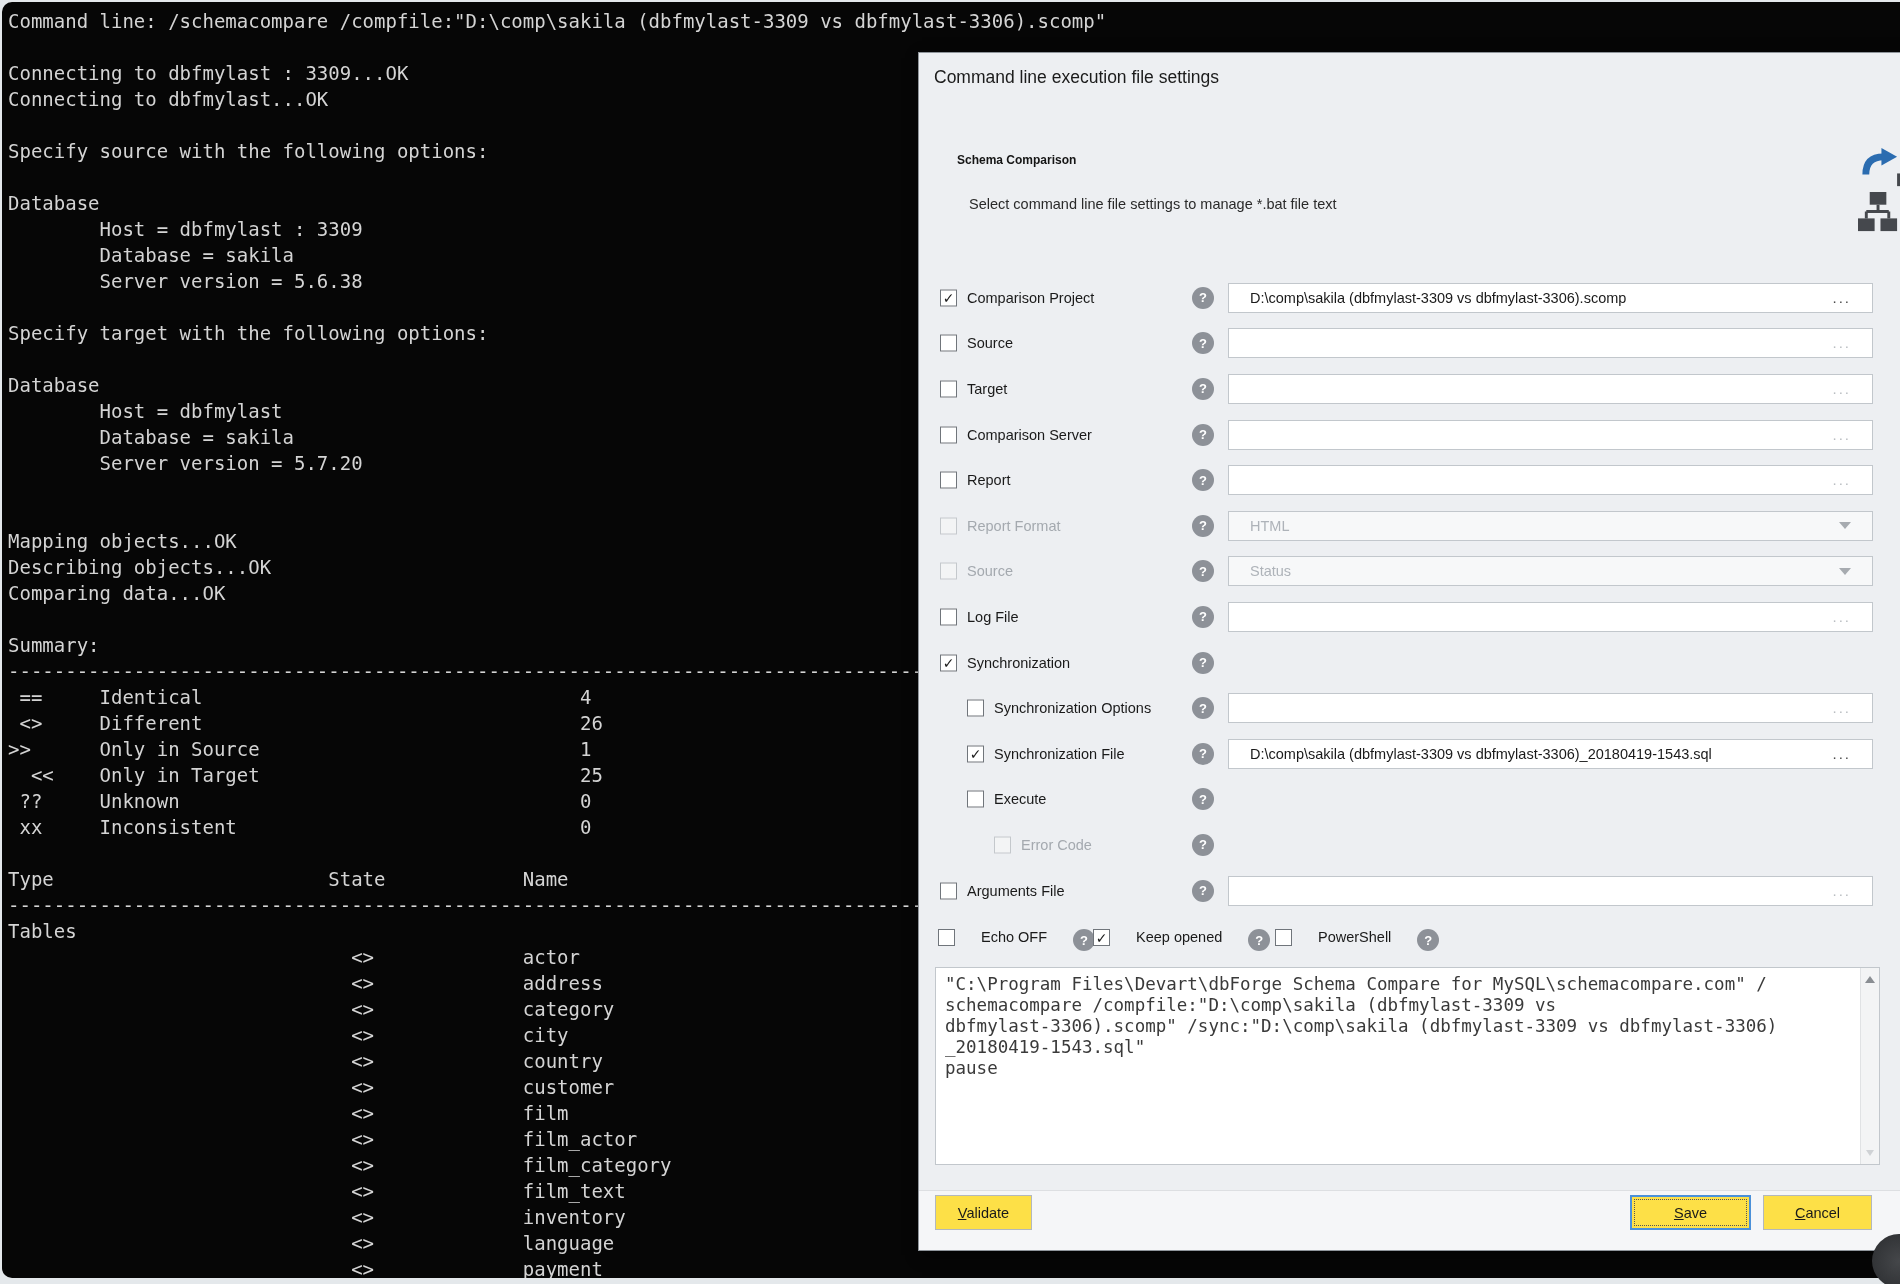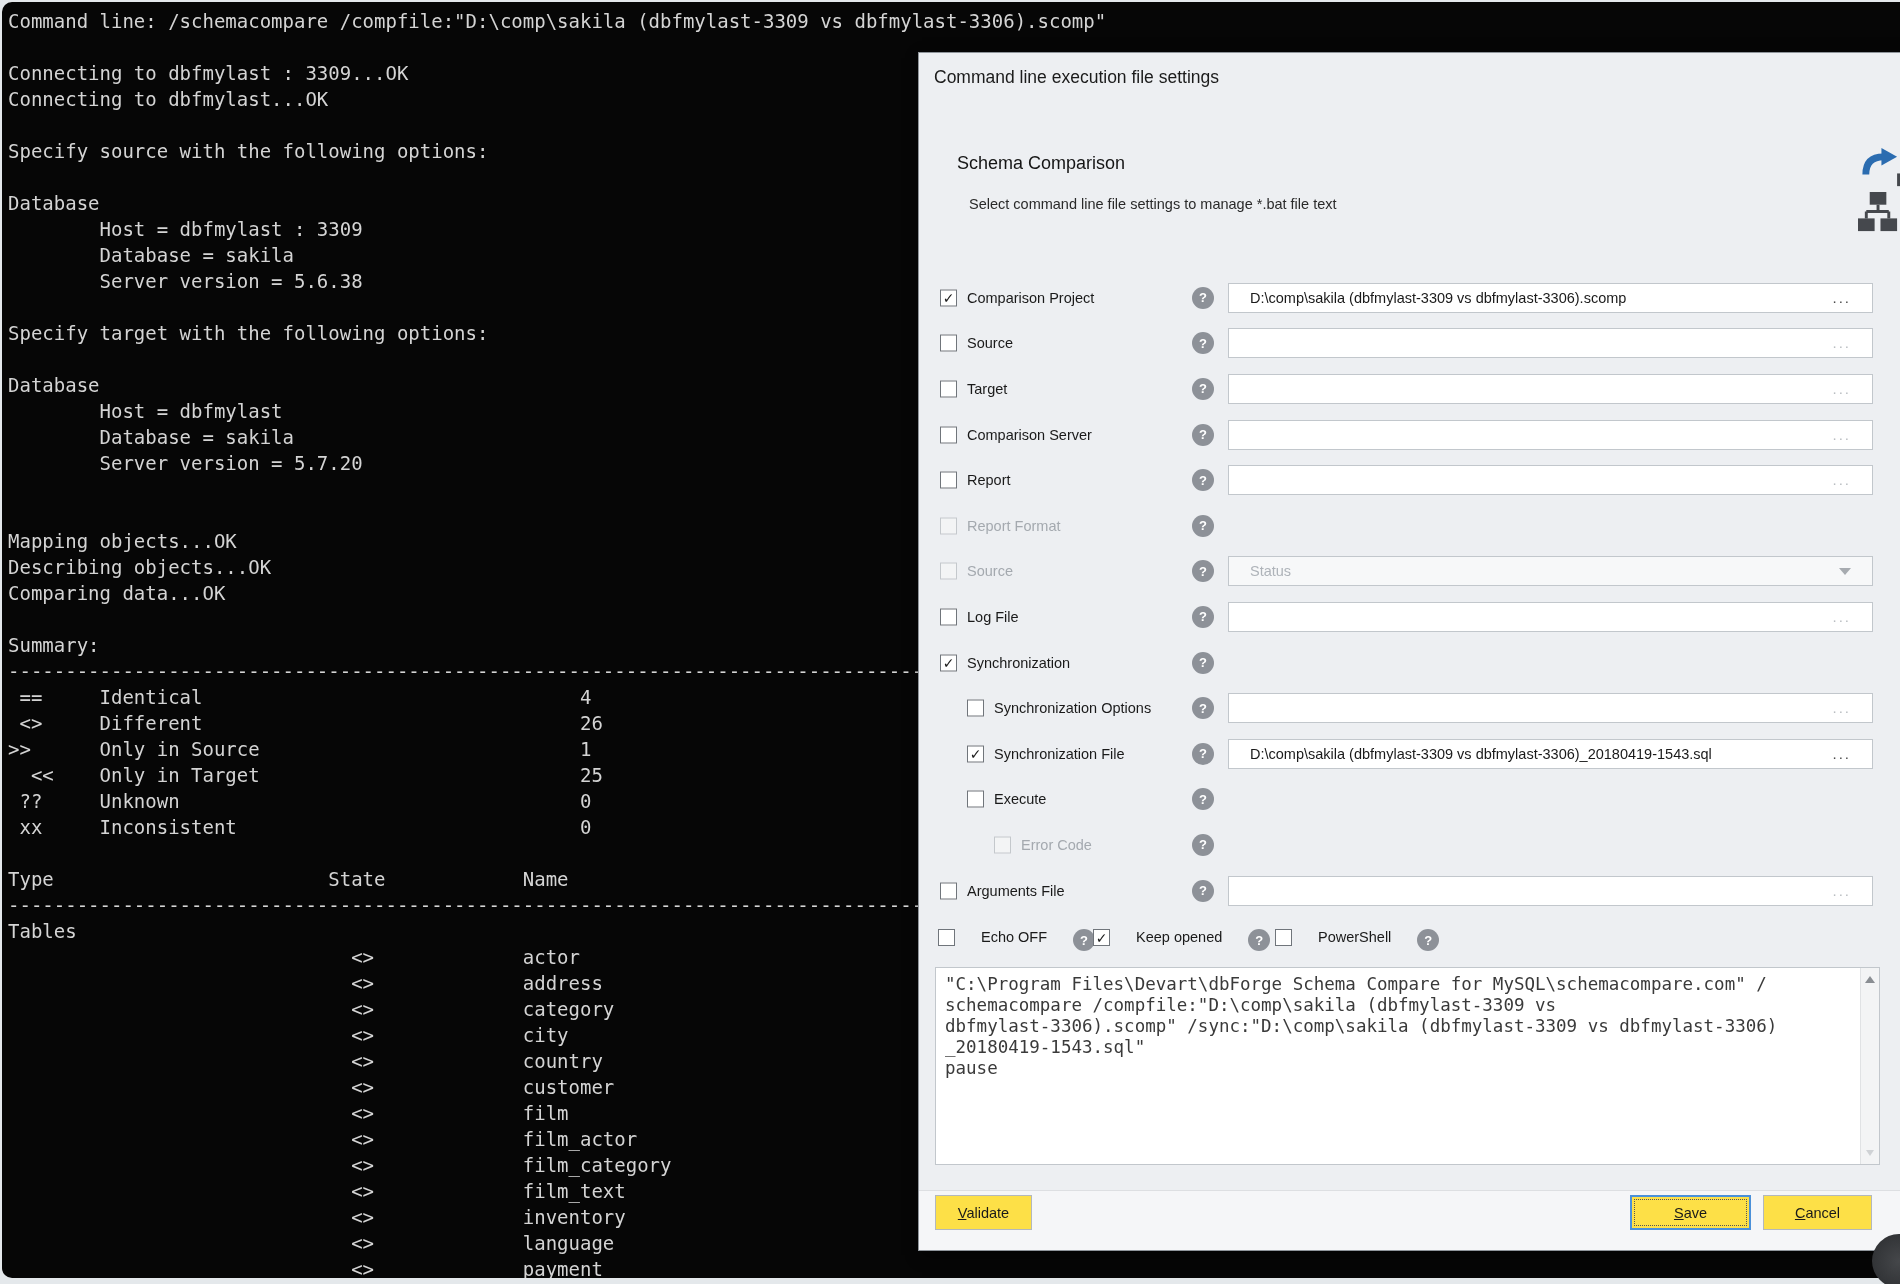--- a/index.html
+++ b/index.html
@@ -12,21 +12,21 @@
   .terminal pre { position:absolute; left:6px; top:6px;
                   font-family:"DejaVu Sans Mono","Liberation Mono",monospace;
                   font-size:19px; line-height:26px; color:#d4d4d4; white-space:pre; }
   
   .dialog { position:absolute; left:919px; top:53px; width:1037px; height:1197px;
             background:#edeff2; box-shadow:0 0 0 1px #8f959b, 3px 5px 14px rgba(0,0,0,.55); }
   .dlg-title { position:absolute; left:15px; top:14px; font-size:17.5px; color:#1b1b1b; }
   .dlg-close { position:absolute; right:16px; top:6px; width:30px; height:30px;
                background:none; border:none; font-size:21px; color:#333; cursor:pointer;
                font-family:"DejaVu Sans",sans-serif; }
-  .sec-title { position:absolute; left:38px; top:100px; font-size:18px; font-weight:normal; color:#151515; }
+  .sec-title { position:absolute; left:38px; top:100px; font-size:12px; font-weight:bold; color:#151515; }
   .sec-sub   { position:absolute; left:50px; top:143px; font-size:14.5px; color:#2a2a2a; }
   .sec-icon  { position:absolute; right:12px; top:92px; }
   
   .rows { position:absolute; left:0; top:222px; width:100%; }
   .row  { position:relative; height:45.6px; }
   .cb { position:absolute; top:50%; transform:translateY(-50%); width:17px; height:17px;
         background:#fff; border:1px solid #70757b; display:flex; align-items:center;
         justify-content:center; cursor:pointer; }
   .cb.checked::after { content:"✓"; font-size:14px; font-weight:bold; color:#1c1c1c; line-height:1; }
   .row.indent0 .cb { left:21px; }  .row.indent0 .lbl { left:48px; }
@@ -229,20 +229,25 @@
     <div class="field">
       <span class="val"></span>
       <span class="dots">...</span>
 
     </div>
   </div>
         <div class="row indent0 disabled">
     <span class="cb"></span>
     <span class="lbl">Report Format</span>
     <span class="help">?</span>
+    <div class="field select">
+      <span class="val">HTML</span>
+
+      <span class="arrow"></span>
+    </div>
   </div>
         <div class="row indent0 disabled">
     <span class="cb"></span>
     <span class="lbl">Source</span>
     <span class="help">?</span>
     <div class="field select">
       <span class="val">Status</span>
 
       <span class="arrow"></span>
     </div>

